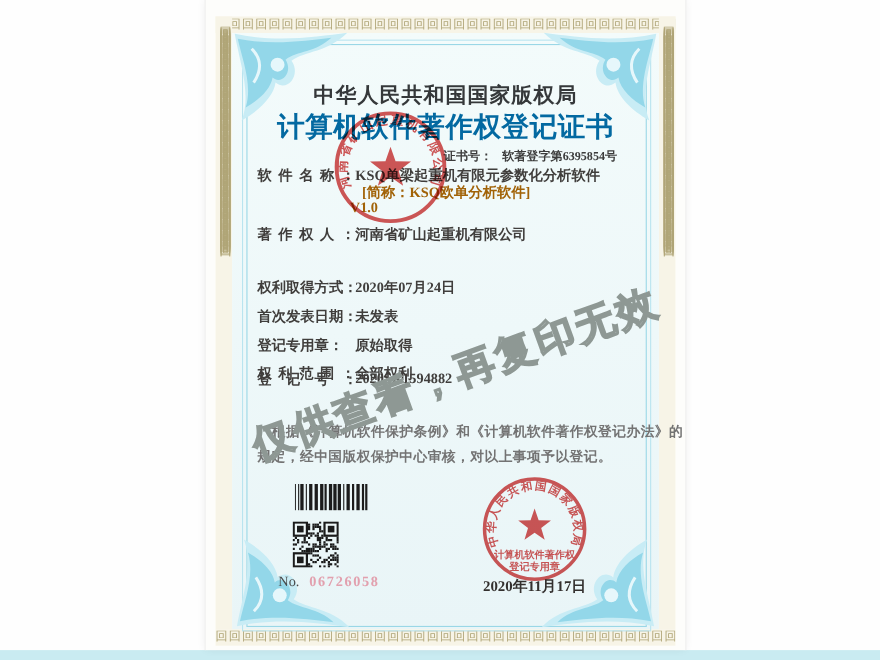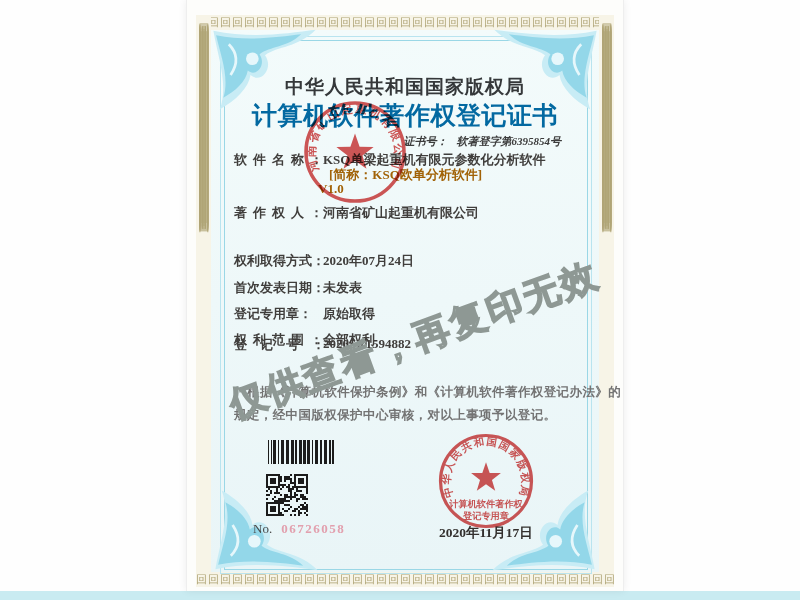--- a/index.html
+++ b/index.html
@@ -26,21 +26,21 @@
   .flourish{position:absolute;width:112px;height:86px;}
   .f-tl{left:22px;top:28px;}
   .f-tr{left:302px;top:28px;transform:scaleX(-1);}
   .f-bl{left:24px;top:486px;transform:scaleY(-1);}
   .f-br{left:300px;top:486px;transform:scale(-1,-1);}
 
   .t-issuer{position:absolute;left:0;top:74px;width:100%;text-align:center;margin:0;
             font-size:19px;font-weight:700;letter-spacing:1px;color:#35383a;}
   .t-title{position:absolute;left:0;top:99px;width:100%;text-align:center;margin:0;
            font-size:25px;font-weight:700;letter-spacing:.5px;color:#0369a1;}
-  .certno{position:absolute;top:134px;right:62px;font-size:11px;color:#3c3c3c;font-weight:600;font-style:italic;}
+  .certno{position:absolute;top:134px;right:62px;font-size:11px;color:#3c3c3c;font-weight:600;}
   .certno .cl{margin-right:9px;}
 
   .row{position:absolute;left:47px;font-size:13px;font-weight:700;color:#403e3c;}
   .row .val{position:absolute;left:89px;white-space:nowrap;}
   .lab{white-space:nowrap;}
   .sp1{letter-spacing:6px;}
   .sp2{letter-spacing:13px;}
   .subline{position:absolute;font-size:13px;font-weight:700;color:#a16207;white-space:nowrap;}
 
   .stmt{position:absolute;font-size:12.5px;font-weight:600;color:#737373;letter-spacing:.4px;white-space:nowrap;}

